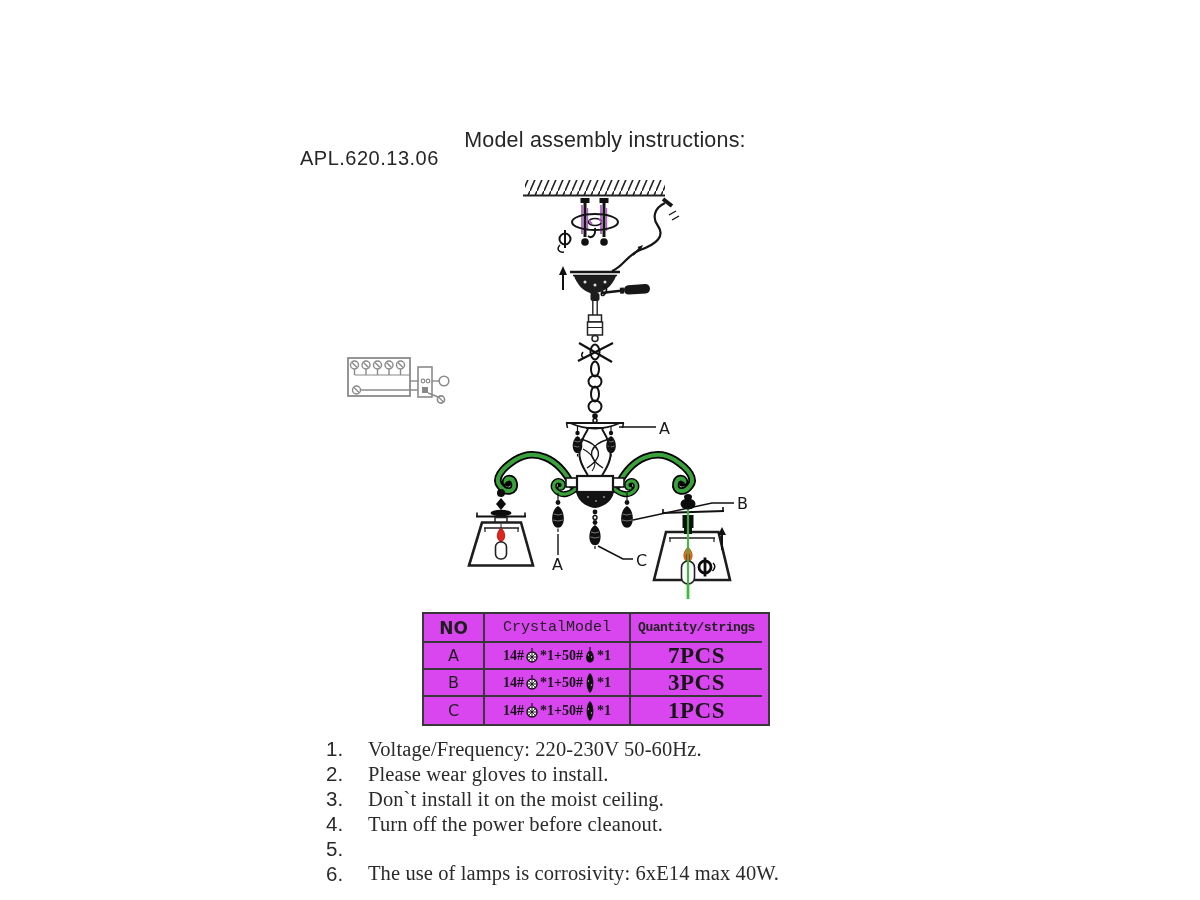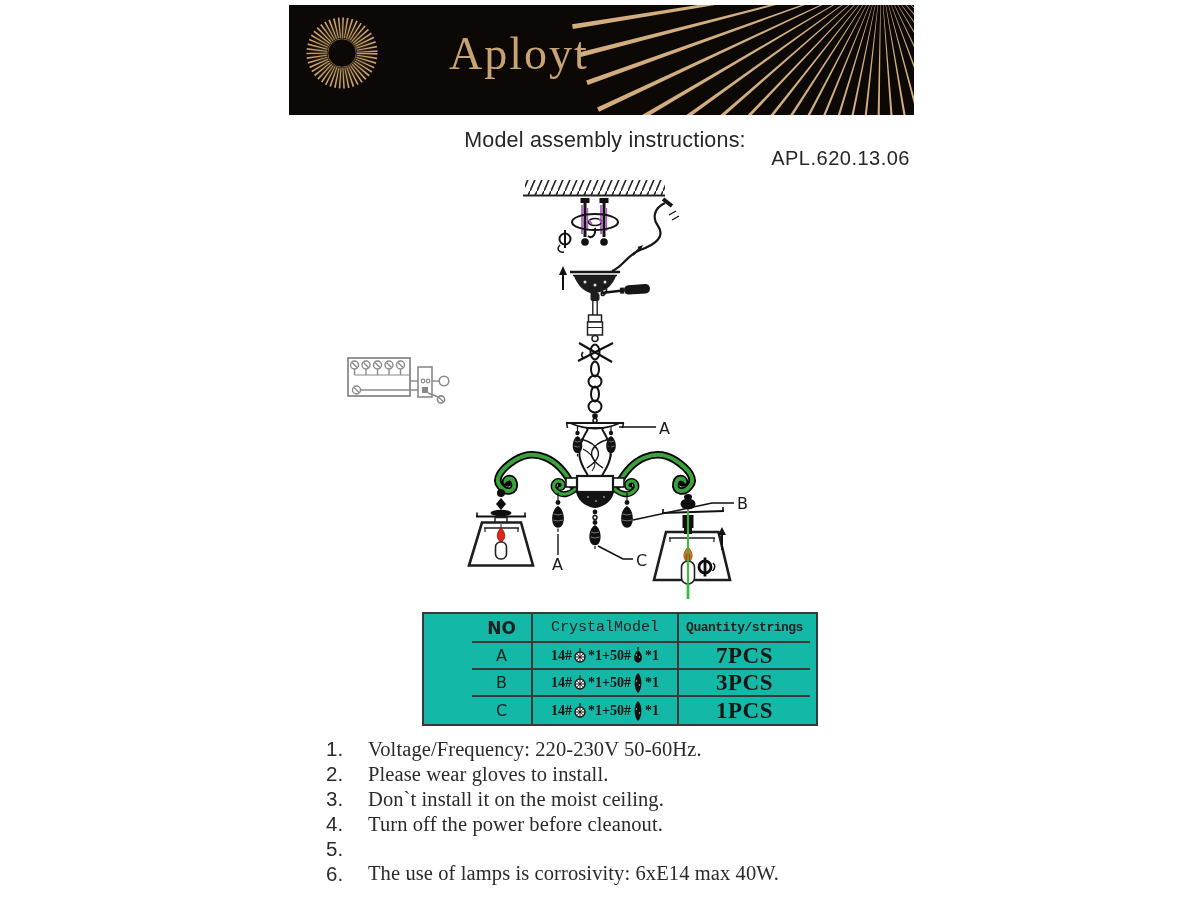--- a/index.html
+++ b/index.html
@@ -6,29 +6,29 @@
   .page{position:relative;width:1200px;height:900px;background:#fff;overflow:hidden;
         font-family:"Liberation Sans",sans-serif;color:#1e1e1e;}
   
   .banner{position:absolute;left:289px;top:5px;width:625px;height:110px;background:#0b0806;overflow:hidden;}
   .banner svg{position:absolute;left:0;top:0;}
   .brand{position:absolute;left:160px;top:22px;font-family:"Liberation Serif",serif;
          font-size:46px;font-weight:400;letter-spacing:2px;color:#c9a472;}
   
   .title1{position:absolute;left:300px;top:128px;width:610px;text-align:center;
           font-size:21.5px;letter-spacing:.2px;color:#262626;}
-  .title2{position:absolute;left:300px;top:147px;width:610px;text-align:right;
+  .title2{position:absolute;left:300px;top:147px;width:610px;text-align:left;
           font-size:20px;letter-spacing:.5px;color:#262626;}
   
   .diagram{position:absolute;left:320px;top:175px;width:460px;height:430px;}
   .diagram text{font-family:"DejaVu Sans",sans-serif;font-size:16px;fill:#181818;}
   
   .ctable{position:absolute;left:422px;top:612px;width:344px;border:2.5px solid #383838;
           display:grid;grid-template-columns:61px 146px 131px;grid-template-rows:29px 27px 27px 27px;
-          background:#14b8a6;padding-left:48px;}
+          background:#d946ef;}
   .ctable .cell{border-right:2px solid #383838;border-bottom:2px solid #383838;
           display:flex;align-items:center;justify-content:center;overflow:hidden;}
   .ctable .cell.last{border-right:none;font-weight:bold;}
   .ctable .cell.bot{border-bottom:none;}
   .h-no{font-size:17px;font-weight:bold;font-family:"DejaVu Sans",sans-serif;}
   .h-cm{justify-content:center;padding:0 9px;font-family:"Liberation Mono",monospace;font-size:15px;color:#222;}
   .h-q{font-family:"Liberation Mono",monospace;font-size:13px;color:#222;letter-spacing:-0.5px;}
   .c-no{font-size:16px;font-family:"DejaVu Sans",sans-serif;}
   .c-crystal{gap:1px;font-family:Liberation Serif, serif;font-size:14px;font-weight:bold;color:#151515;}
   .c-qty{font-family:"Liberation Serif",serif;font-size:23px;color:#161616;letter-spacing:.5px;}
@@ -37,43 +37,20 @@
   .instructions{position:absolute;left:326px;top:737px;}
   .instructions .row{display:flex;height:24.9px;align-items:center;font-size:20.5px;color:#2a2a2a;}
   .instructions .num{width:26px;text-align:left;}
   .instructions .txt{margin-left:16px;white-space:nowrap;letter-spacing:.1px;font-family:Liberation Serif, serif;}
 </style>
 </head>
 <body>
 
 <div class="page">
 
-  <header class="banner">
-    <svg width="625" height="110" viewBox="0 0 625 110">
-      <defs>
-        <radialGradient id="glow" cx="50%" cy="50%" r="50%">
-          <stop offset="0%" stop-color="#caa36e" stop-opacity="0.55"></stop>
-          <stop offset="60%" stop-color="#caa36e" stop-opacity="0.18"></stop>
-          <stop offset="100%" stop-color="#caa36e" stop-opacity="0"></stop>
-        </radialGradient>
-      </defs>
-
-      <g>
-        <circle cx="592" cy="-28" r="155" fill="none" stroke="#d2ad7e" stroke-width="315" stroke-dasharray="2.4 12"></circle>
-      </g>
-
-      <g>
-        <circle cx="53" cy="48" r="34" fill="url(#glow)"></circle>
-        <circle cx="53" cy="48" r="25" fill="none" stroke="#c9a06a" stroke-width="21" stroke-dasharray="1.25 2.1"></circle>
-        <circle cx="53" cy="48" r="15" fill="#0b0806"></circle>
-        <circle cx="53" cy="48" r="14.2" fill="none" stroke="#b08a55" stroke-width="1" opacity="0.65"></circle>
-      </g>
-    </svg>
-    <div class="brand">Aployt</div>
-  </header>
 
   <div class="title1">Model assembly instructions:</div>
   <div class="title2">APL.620.13.06</div>
 
   <svg class="diagram" viewBox="0 0 460 430">
     <defs>
       <pattern id="hatch" width="7" height="16" patternUnits="userSpaceOnUse">
         <line x1="0" y1="16" x2="7" y2="0" stroke="#222" stroke-width="1.6"></line>
       </pattern>
     </defs>

